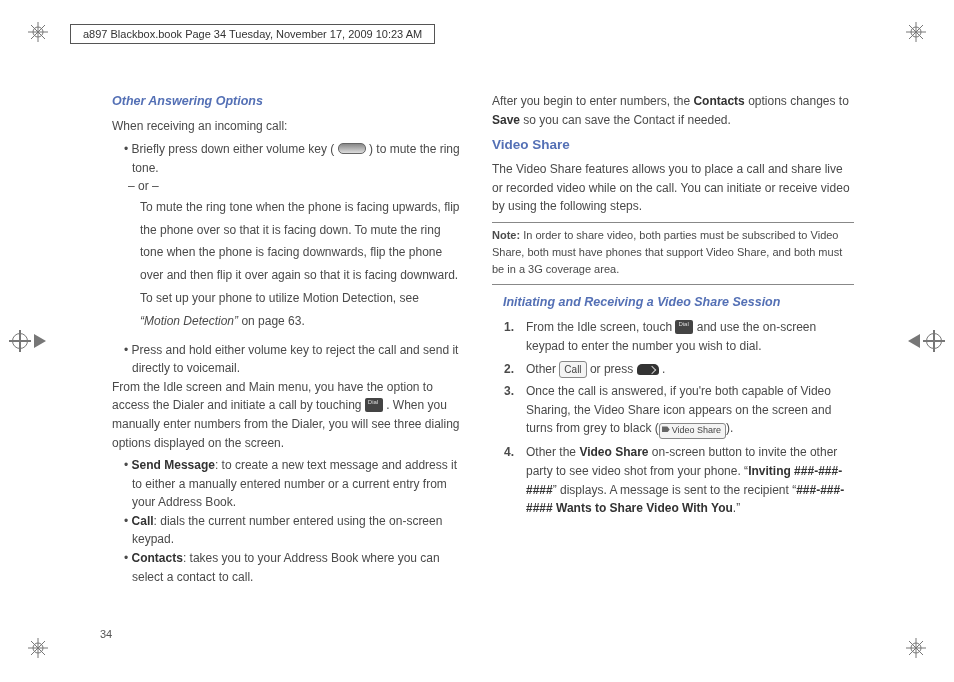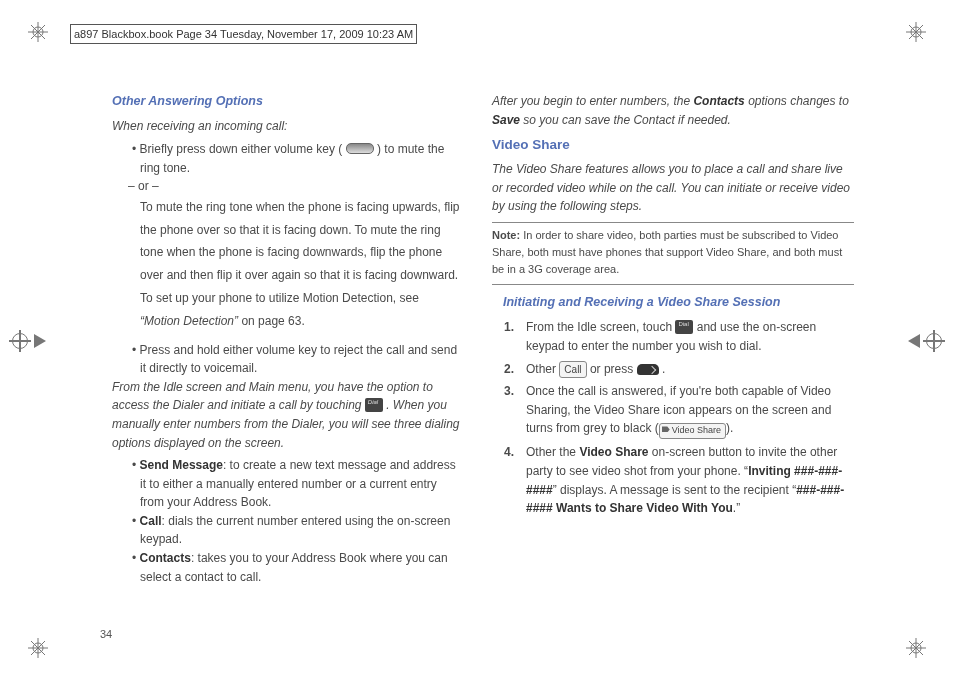--- a/index.html
+++ b/index.html
@@ -46,21 +46,21 @@
     border-bottom: 7px solid transparent;
   }
   .ml .tri  { border-left: 12px solid #777; margin-left: 6px; }
   .mr .tri  { border-right: 12px solid #777; margin-right: 6px; }
   .mr { text-align: right; }
 
   .header-box {
     position: absolute;
     top: 24px; left: 70px;
     border: 1px solid #555;
-    padding: 3px 3px;
+    padding: 3px 12px;
     font-size: 11px;
     color: #333;
   }
 
   .page {
     position: absolute;
     top: 92px;
     left: 100px;
     right: 100px;
     bottom: 60px;
@@ -77,24 +77,24 @@
     font-weight: bold;
     font-size: 12.5px;
     margin: 0 0 6px 12px;
   }
   .h-blue {
     color: #5470b5;
     font-weight: bold;
     font-size: 13.5px;
     margin: 6px 0 4px 0;
   }
-  .para { margin: 0 0 4px 12px; font-style: italic; }
+  .para { margin: 0 0 4px 12px; }
   .indent2 { margin-left: 28px; }
   .indent3 { margin-left: 40px; line-height: 1.9; }
-  .bullet-line { margin-left: 32px; text-indent: -8px; padding-left: 8px; }
+  .bullet-line { margin-left: 24px; text-indent: -8px; padding-left: 8px; }
   .bullet-line::before { content: "• "; }
   .pagenum {
     position: absolute;
     bottom: 42px;
     left: 100px;
     font-size: 11px;
     color: #555;
   }
   .ol-item { display: flex; margin: 2px 0 4px 12px; }
   .ol-num { width: 22px; font-weight: bold; flex: none; }

